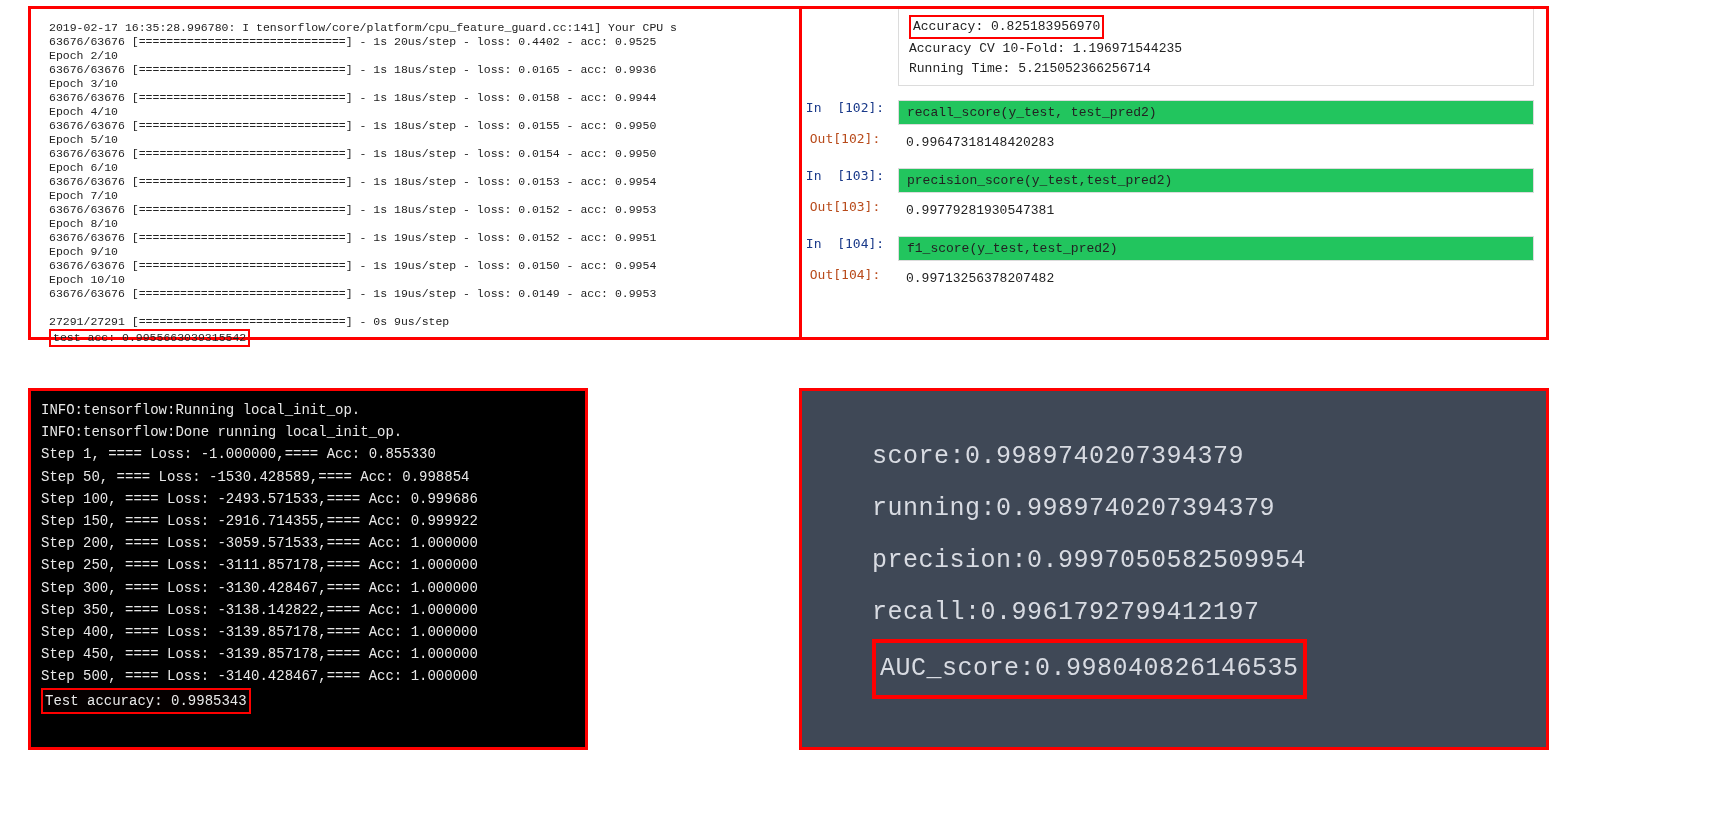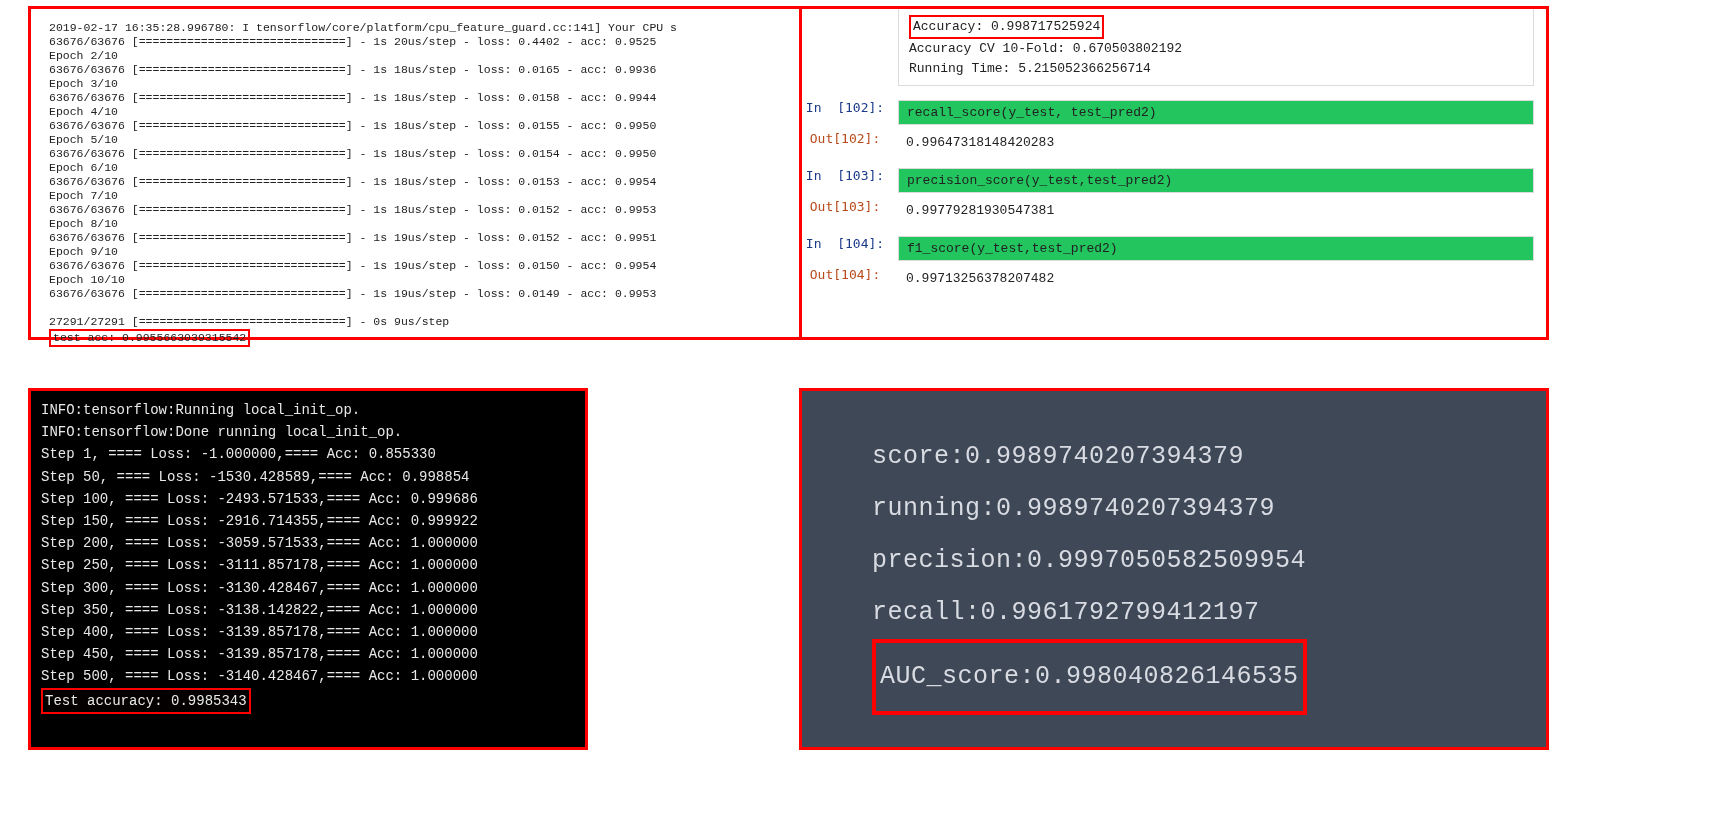--- a/index.html
+++ b/index.html
@@ -66,21 +66,21 @@
 
   
   #panel-d {
     left: 799px; top: 388px; width: 750px; height: 362px;
     padding: 40px 70px;
     font-size: 25px; line-height: 52px; color: #d8dbe2;
     font-family: Consolas, "Courier New", monospace;
     letter-spacing: 0.5px;
   }
   #panel-d .hl {
-    border: 4px solid #ff0000; display: inline-block; padding: 8px 4px; text-align: right;
+    border: 4px solid #ff0000; display: inline-block; padding: 0 4px; text-align: right;
   }
 </style>
 </head>
 <body>
 
 <div id="panel-a" class="panel">
   <div>2019-02-17 16:35:28.996780: I tensorflow/core/platform/cpu_feature_guard.cc:141] Your CPU s</div>
   <div>63676/63676 [==============================] - 1s 20us/step - loss: 0.4402 - acc: 0.9525</div>
   <div>Epoch 2/10</div>
   <div>63676/63676 [==============================] - 1s 18us/step - loss: 0.0165 - acc: 0.9936</div>
@@ -100,22 +100,22 @@
   <div>63676/63676 [==============================] - 1s 19us/step - loss: 0.0150 - acc: 0.9954</div>
   <div>Epoch 10/10</div>
   <div>63676/63676 [==============================] - 1s 19us/step - loss: 0.0149 - acc: 0.9953</div>
   <div style="height:14px"></div>
   <div>27291/27291 [==============================] - 0s 9us/step</div>
   <span class="hl">test acc: 0.9955663039315542</span>
 </div>
 
 <div id="panel-b" class="panel">
   <div class="top-output">
-    <div class="line"><span class="hl-acc">Accuracy: 0.998717525924</span></div>
-    <div class="line">Accuracy CV 10-Fold: 0.670503802192</div>
+    <div class="line"><span class="hl-acc">Accuracy: 0.825183956970</span></div>
+    <div class="line">Accuracy CV 10-Fold: 1.196971544235</div>
     <div class="line">Running Time: 5.215052366256714</div>
   </div>
 
   <div class="group">
     <div class="jup-row">
       <div class="prompt in">In&nbsp;&nbsp;[<span>102</span>]:</div>
       <div class="cell-in">recall_score(y_test, test_pred2)</div>
     </div>
     <div class="jup-row" style="margin-top:6px">
       <div class="prompt out">Out[<span>102</span>]:</div>

